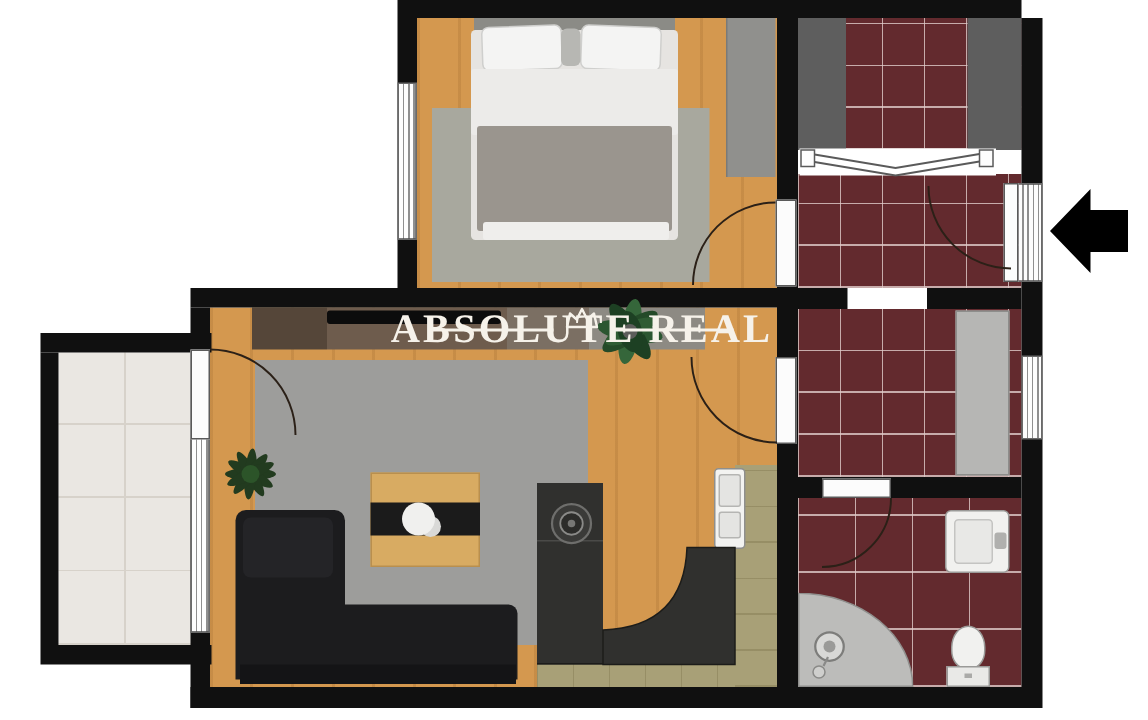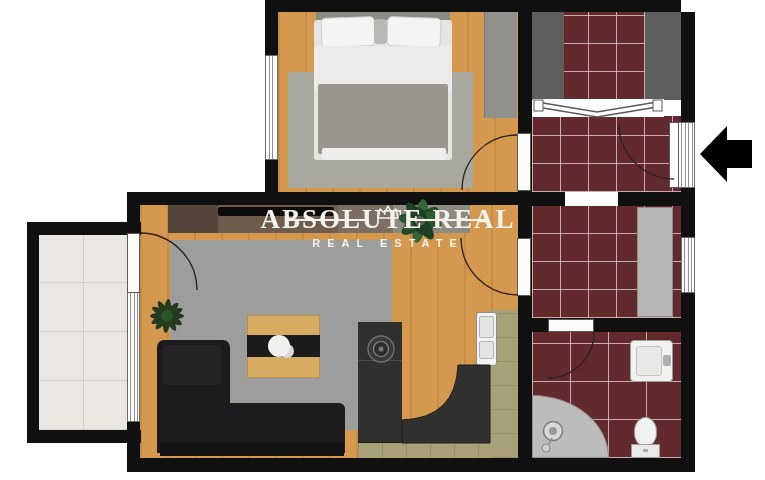--- a/index.html
+++ b/index.html
@@ -174,16 +174,15 @@
     <polygon points="700,154 727,126 727,140 752,140 752,168 727,168 727,182" fill="var(--entry-arrow,#000000)"></polygon>
   </svg>
 
   <div id="watermark">
     <div class="wm-line" style="left:57px;"></div>
     <svg width="28" height="19" viewBox="0 0 28 19" style="position:absolute;left:144px;top:3px;">
       <path d="M4,15 L6,6 L10.5,10 L14,3 L17.5,10 L22,6 L24,15 Z M4,15 L24,15" fill="none" stroke="var(--watermark-text,#f6f2ea)" stroke-width="1.6" stroke-linejoin="round"></path>
     </svg>
     <div class="wm-line" style="left:177px;"></div>
     <div id="wm-title">ABSOLUTE REAL</div>
-    <div id="wm-sub">REAL ESTATE</div>
   </div>
 
 </div>
 
 </body></html>

